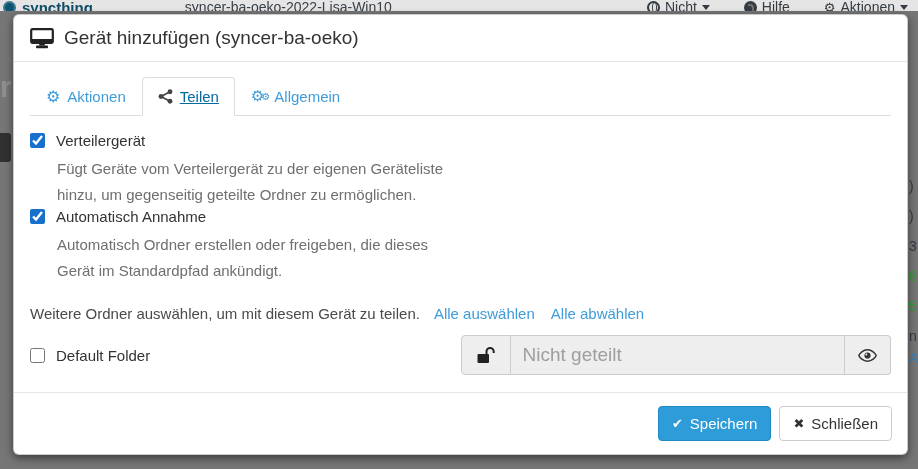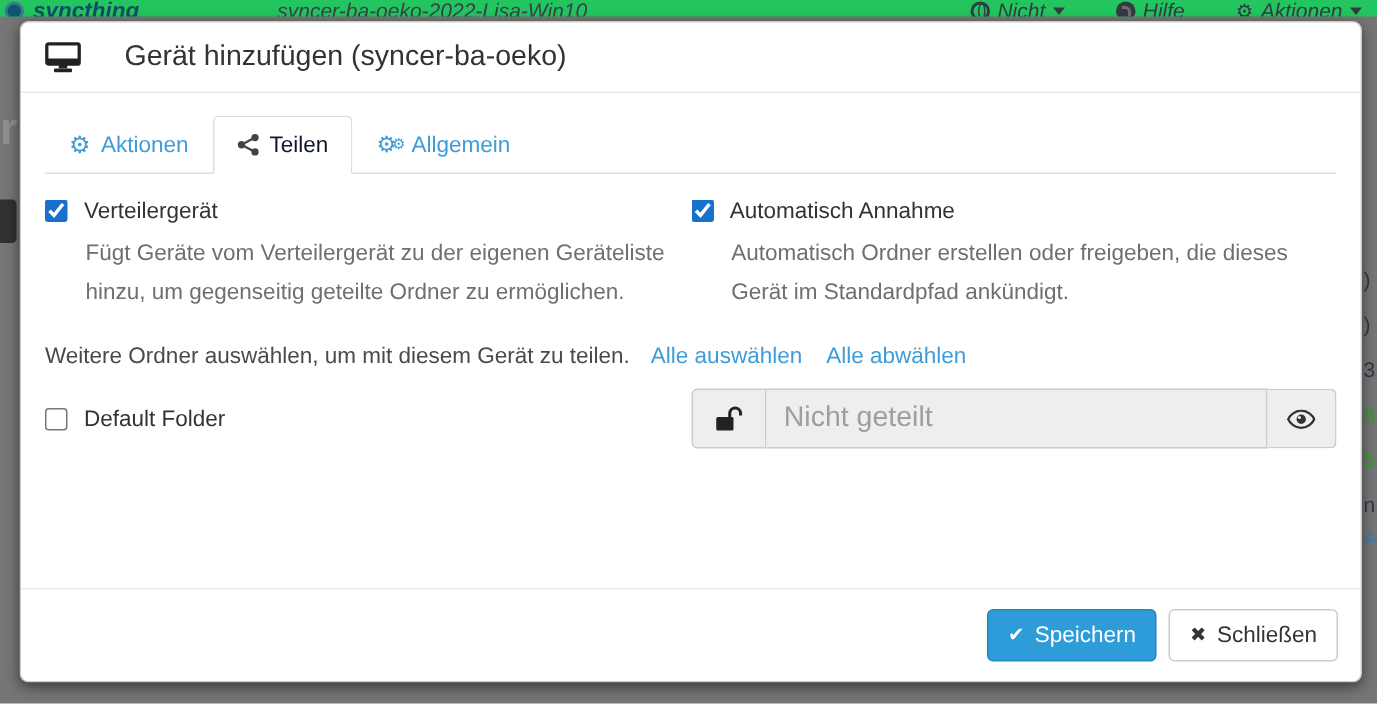--- a/index.html
+++ b/index.html
@@ -8,21 +8,21 @@
     width:918px; height:469px; position:relative; overflow:hidden;
     background:#767676;
     font-family:"Liberation Sans","DejaVu Sans",sans-serif;
     font-size:15px; color:#333;
   }
 
   
   .backdrop { position:absolute; inset:0; }
   .navbar {
     position:absolute; top:0; left:0; right:0; height:11px;
-    background:#22c55e; overflow:hidden;font-style:italic;
+    background:#e5e5e5; overflow:hidden;
   }
   .navbar-inner {
     position:absolute; top:-5px; left:0; right:0; height:24px;
     display:flex; align-items:center; font-size:14px; color:#343b42;
   }
   .brand-logo {
     width:13px; height:13px; border-radius:50%;
     background:#0d5671; border:2px solid #3d7a92; margin-left:3px;
     flex:0 0 auto;
   }
@@ -46,53 +46,53 @@
 
   
   .modal {
     position:absolute; left:13px; top:14px; width:895px; height:441px;
     background:#fff; border:1px solid rgba(0,0,0,.2); border-radius:6px;
     box-shadow:0 3px 9px rgba(0,0,0,.5);
     display:flex; flex-direction:column;
   }
   .modal-header {
     flex:0 0 auto; padding:12px 16px; border-bottom:1px solid #e5e5e5;
-    display:flex; align-items:center; gap:29px; border-radius:6px 6px 0 0;
+    display:flex; align-items:center; gap:10px; border-radius:6px 6px 0 0;
   }
   .modal-title { font-size:19px; color:#333; font-weight:normal; margin:0; }
   .device-svg { display:block; }
 
   .modal-body { flex:1 1 auto; padding:15px 16px 0 16px; overflow:hidden; }
 
   
   .nav-tabs { display:flex; border-bottom:1px solid #ddd; margin-bottom:16px; }
   .tab {
     display:flex; align-items:center; gap:7px;
     padding:10px 15px; margin-bottom:-1px; cursor:pointer;
     color:#3f9cd9; text-decoration:none; font-size:15px;
     border:1px solid transparent; border-radius:4px 4px 0 0;
   }
   .tab.active {
-    color:#0f172a; background:#fff; border-color:#ddd; border-bottom-color:#fff;
+    color:#0369a1; background:#fff; border-color:#ddd; border-bottom-color:#fff;text-decoration:underline;
   }
   .tab-gear { font-family:"DejaVu Sans",sans-serif; font-size:16px; line-height:16px; }
   .tab-cogs { font-family:"DejaVu Sans",sans-serif; font-size:15px; line-height:15px; letter-spacing:-3px; }
   .tab-cogs .small-cog { font-size:10px; vertical-align:top; }
 
   
   .row2 { display:flex; }
   .col { width:50%; padding-right:16px; }
   .check-row { display:flex; align-items:center; gap:11px; cursor:pointer; color:#333; }
   .check-row input[type=checkbox] {
     width:15px; height:15px; margin:0; accent-color:#1670cc; cursor:pointer; flex:0 0 auto;
   }
   .help-text {
     margin:7px 0 0 27px; color:#6f6f6f; line-height:26px; font-size:15px;
   }
-  .options-row { margin-bottom:21px; }
+  .options-row { margin-bottom:21px;flex-direction:column; }
 
   .section-heading { font-weight:bold; font-size:15px; color:#333; margin:0 0 17px 0; }
   .hint-row { display:flex; align-items:flex-start; margin-bottom:13px; color:#4a4a4a; }
   .hint-text { margin-right:14px; }
   .link { color:#3f9cd9; text-decoration:none; cursor:pointer; margin-right:16px; white-space:nowrap; }
 
   .folder-row { display:flex; align-items:center; }
   .folder-row .col-left { width:50%; padding-right:16px; }
   .folder-row .col-right { width:50%; }
 

